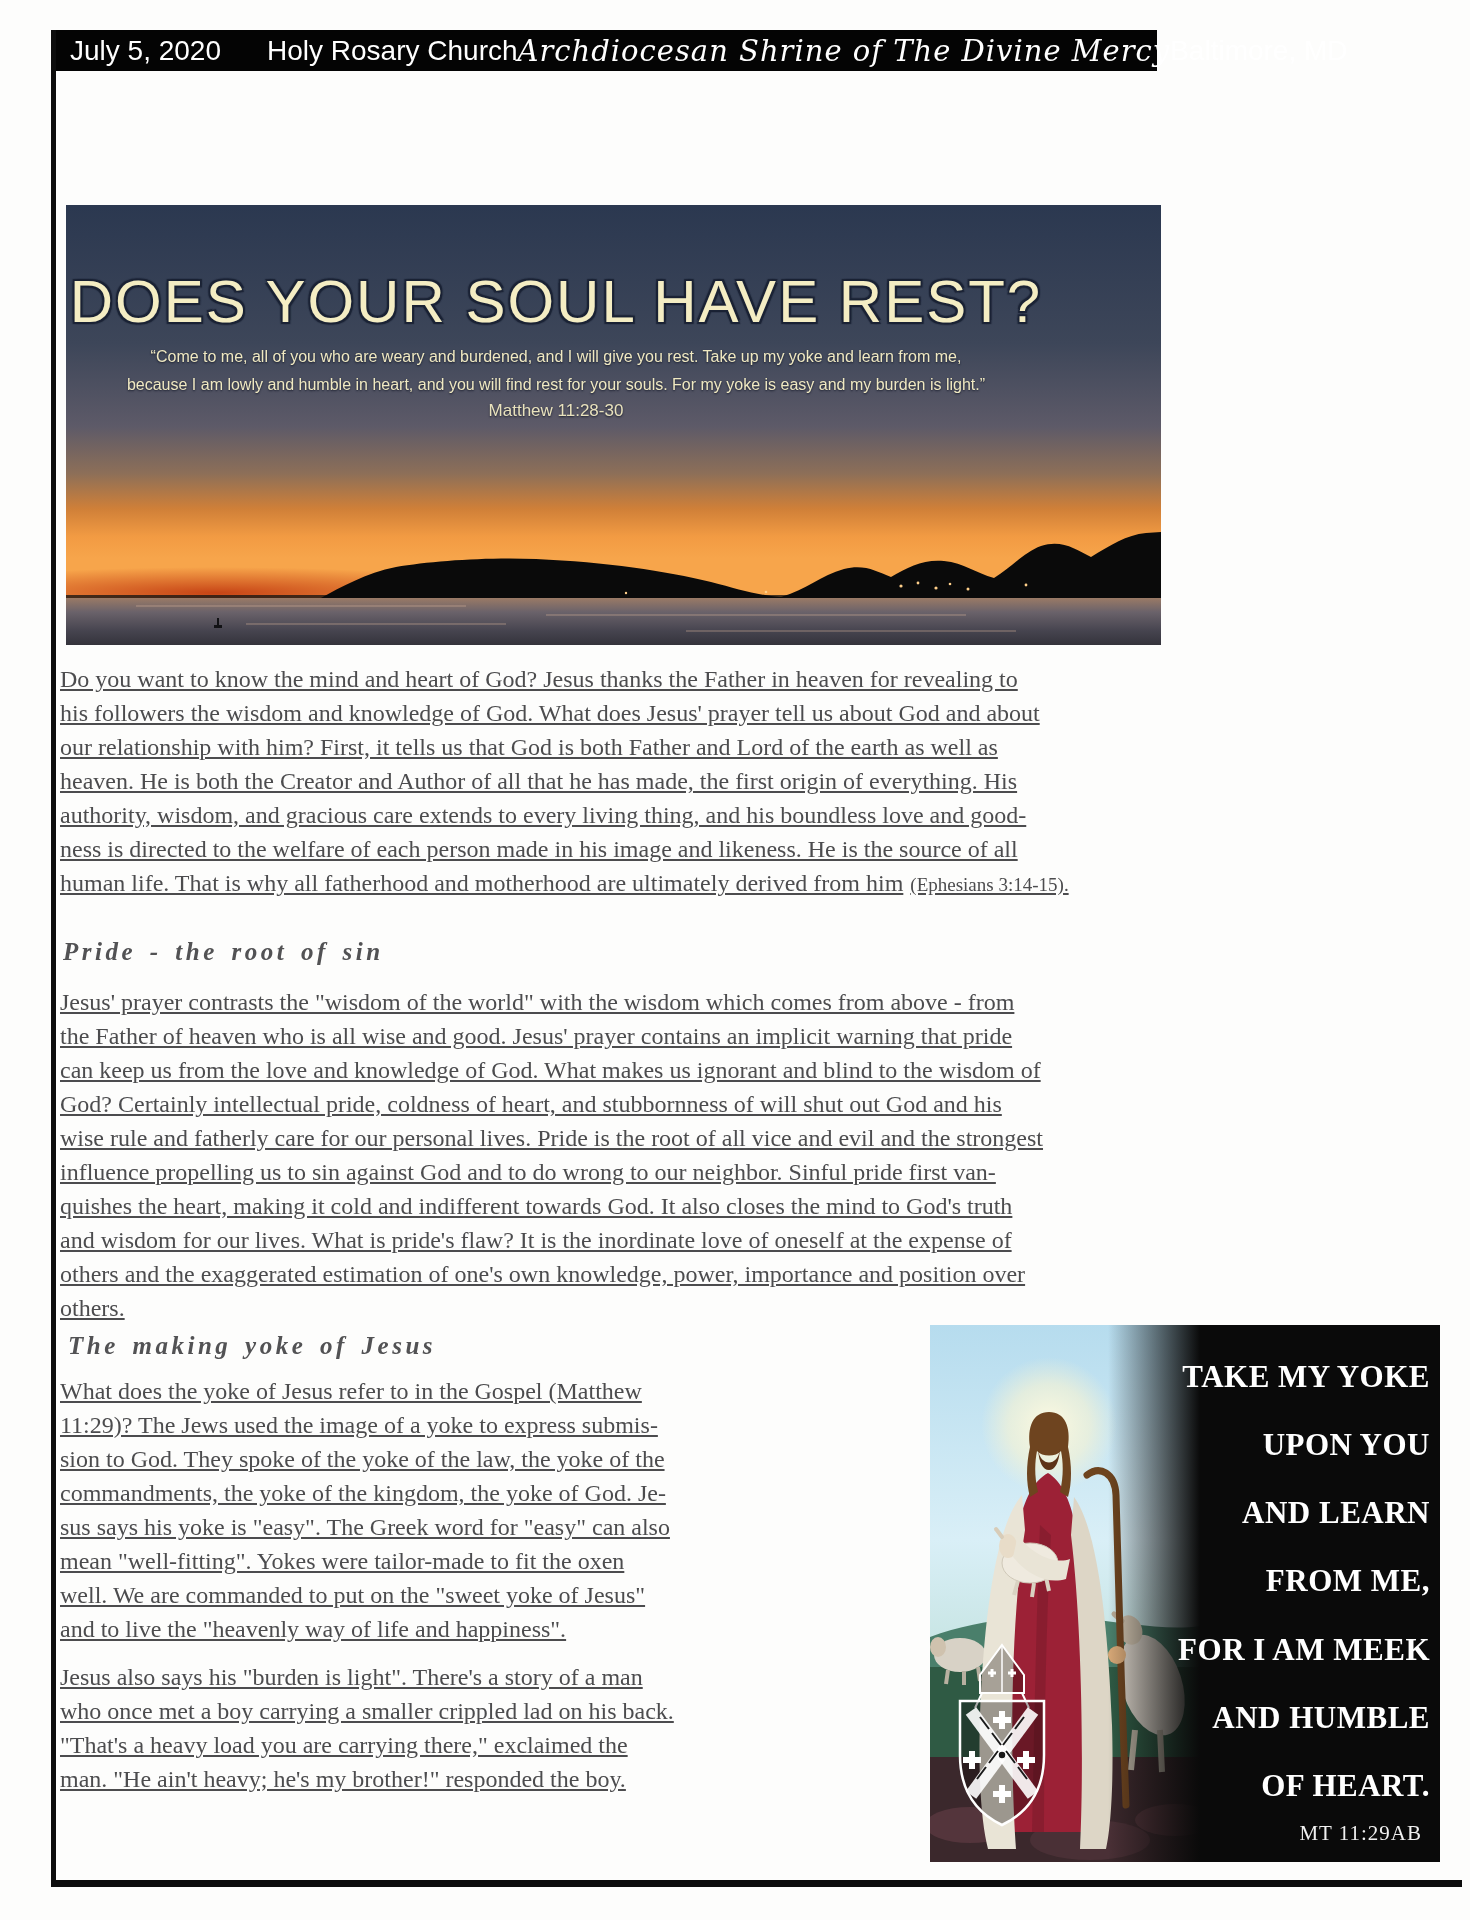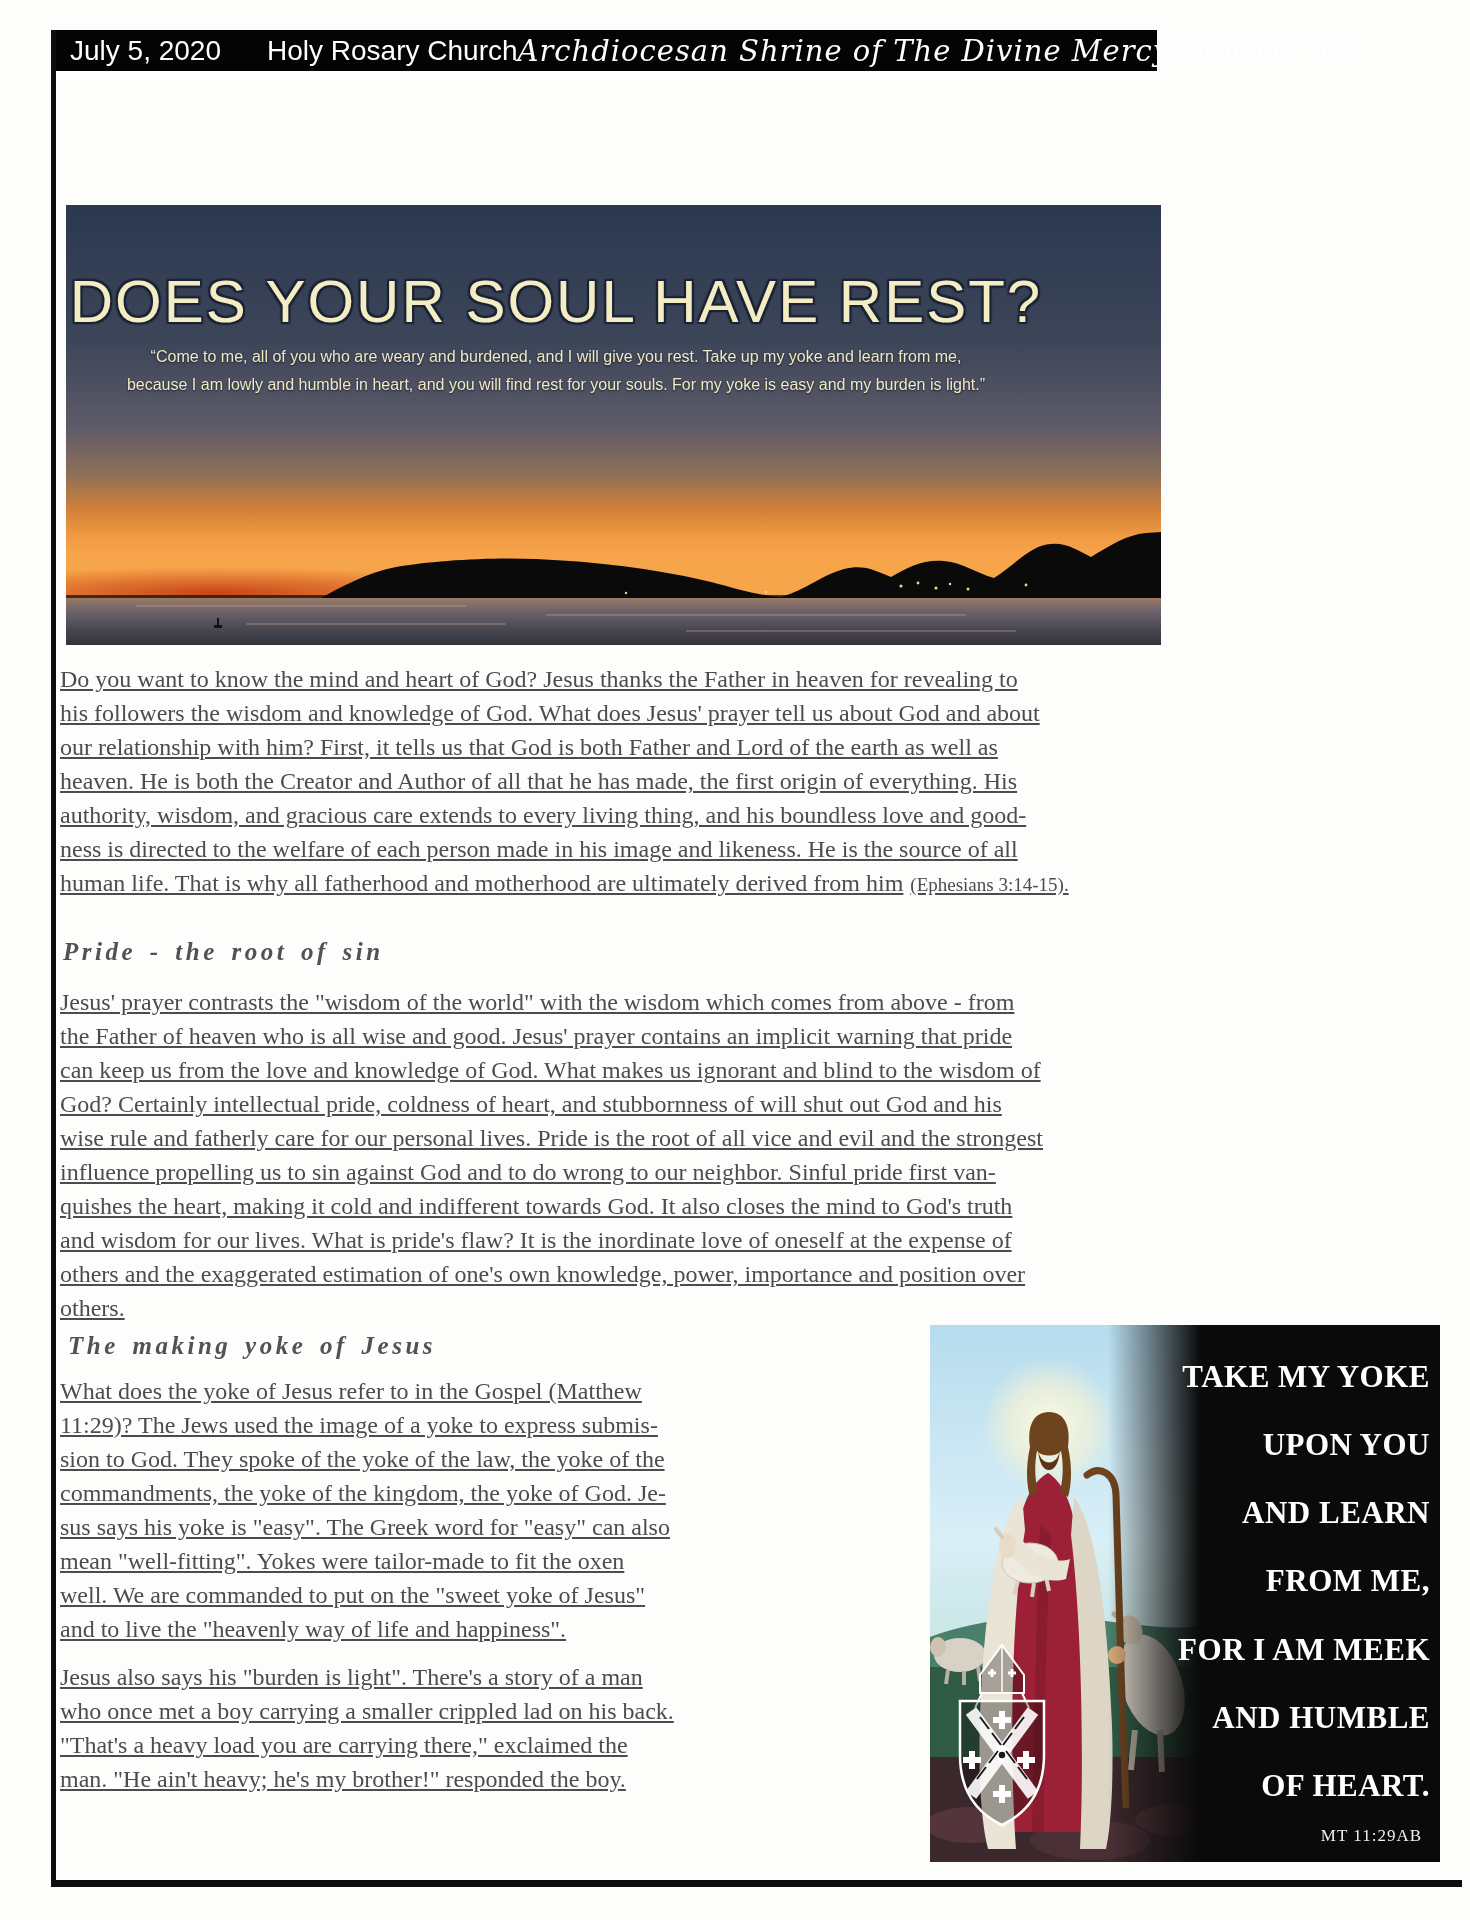--- a/index.html
+++ b/index.html
@@ -66,21 +66,21 @@
   .jesus-block svg { position:absolute; left:0; top:0; }
   .yoke-panel {
     position:absolute; left:235px; top:0; right:0; bottom:0; box-sizing:border-box;
     display:flex; flex-direction:column; justify-content:space-between;
     padding:34px 10px 58px 0; text-align:right;
     font-family:"Liberation Serif", serif; font-weight:bold;
     font-size:31px; color:#ffffff; letter-spacing:0.5px;
   }
   .yoke-ref {
     position:absolute; right:18px; bottom:16px;
-    font-family:"Liberation Serif", serif; font-size:17px; color:#f0f0f0;
+    font-family:"Liberation Serif", serif; font-size:21px; color:#f0f0f0;
     letter-spacing:1px;
   }
 </style>
 </head>
 <body>
 
 <div class="page">
 
   <div class="left-rule"></div>
   <div class="bottom-rule"></div>
@@ -142,20 +142,21 @@
       </g>
       <g fill="#121215">
         <rect x="148" y="420" width="8" height="3"></rect>
           <rect x="151" y="413" width="2" height="7"></rect>
       </g>
     </svg>
     <div class="hero-text-zone">
       <div class="hero-title">DOES YOUR SOUL HAVE REST?</div>
       <div class="hero-quote">“Come to me, all of you who are weary and burdened, and I will give you rest. Take up my yoke and learn from me,
 because I am lowly and humble in heart, and you will find rest for your souls. For my yoke is easy and my burden is light.”</div>
+      <div class="hero-ref">Matthew 11:28-30</div>
     </div>
   </div>
 
   <div class="body-text" id="para1"><span>Do you want to know the mind and heart of God? Jesus thanks the Father in heaven for revealing to
 his followers the wisdom and knowledge of God. What does Jesus' prayer tell us about God and about
 our relationship with him? First, it tells us that God is both Father and Lord of the earth as well as
 heaven. He is both the Creator and Author of all that he has made, the first origin of everything. His
 authority, wisdom, and gracious care extends to every living thing, and his boundless love and good-
 ness is directed to the welfare of each person made in his image and likeness. He is the source of all
 human life. That is why all fatherhood and motherhood are ultimately derived from him</span><span class="cite">(Ephesians 3:14-15).</span></div>

